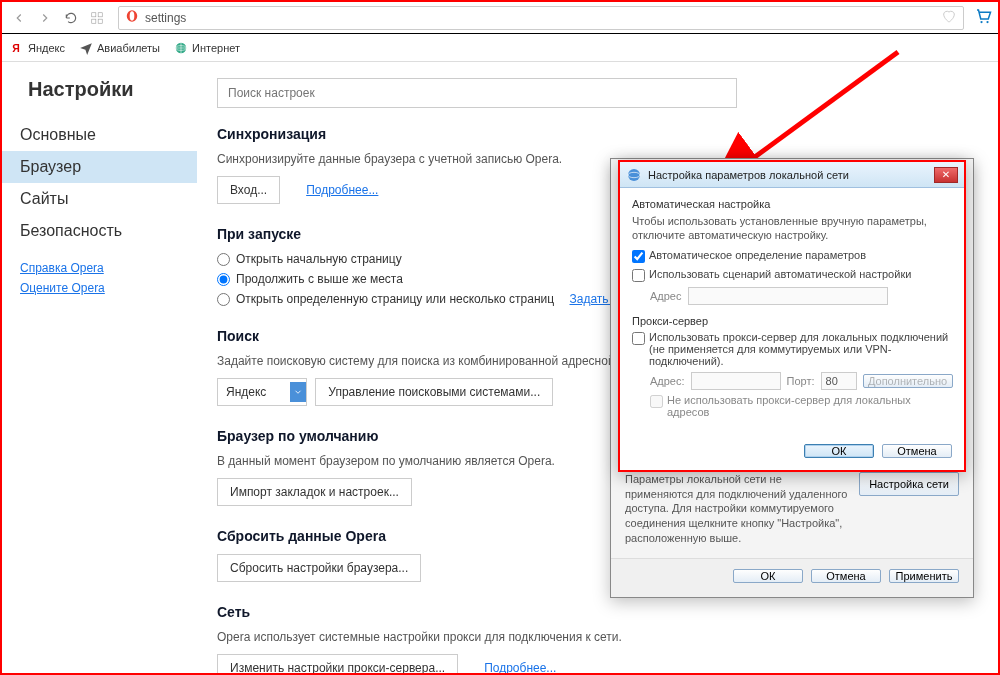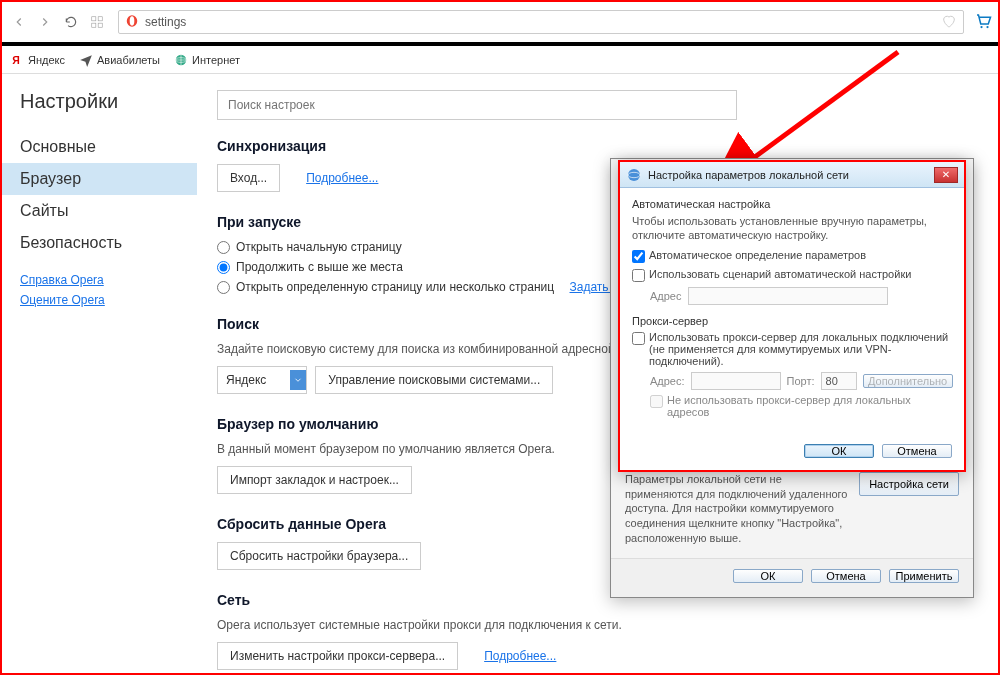--- a/index.html
+++ b/index.html
@@ -1,36 +1,36 @@
 <!DOCTYPE html>
 <html><head>
 <meta charset="utf-8">
 <style>
 * { box-sizing: border-box; margin: 0; padding: 0; }
 body { font-family: Arial, sans-serif; font-size: 12px; color: #333; background: #fff; }
 .canvas { width: 1000px; height: 675px; border: 2px solid red; position: relative; overflow: hidden; }
 
 
-.browser-toolbar { height: 44px; border-bottom: 4px solid #000000; display: flex; align-items: center; padding: 0 6px; gap: 4px; }
+.browser-toolbar { height: 32px; border-bottom: 1px solid #000000; display: flex; align-items: center; padding: 0 6px; gap: 4px; }
 .nav-btn { width: 22px; height: 22px; display: flex; align-items: center; justify-content: center; color: #888; cursor: pointer; border-radius: 2px; }
 .nav-btn svg { width: 14px; height: 14px; }
 .url-bar { flex: 1; height: 24px; border: 1px solid #ccc; border-radius: 2px; display: flex; align-items: center; padding: 0 6px; gap: 6px; margin: 0 6px; }
 .url-bar-text { flex: 1; color: #555; font-size: 12px; }
 .heart-icon { color: #ccc; }
 .cart-icon { color: #0d7bc4; }
 
 
 .bookmarks { height: 28px; border-bottom: 1px solid #ddd; display: flex; align-items: center; padding: 0 8px; gap: 14px; }
 .bookmark { display: flex; align-items: center; gap: 4px; font-size: 11px; color: #333; cursor: pointer; }
 .bookmark .bicon { width: 14px; height: 14px; }
 
 
 .main { display: flex; height: calc(100% - 60px); }
 .sidebar { width: 195px; padding: 16px 0; }
-.page-title { font-size: 20px; font-weight: normal; padding: 0 18px 18px; color: #333; }
+.page-title { font-size: 20px; font-weight: bold; padding: 0 26px 18px; color: #333; }
 .side-item { padding: 7px 18px; font-size: 16px; color: #333; cursor: pointer; }
 .side-item.active { background: #cfe5f5; }
 .side-links { padding: 14px 18px; }
 .side-link { color: #1a73e8; text-decoration: underline; font-size: 12px; display: block; margin-bottom: 6px; cursor: pointer; }
 
 .content { flex: 1; padding: 16px 20px; overflow: hidden; }
 .search-wrap { border: 1px solid #ccc; height: 30px; display: flex; align-items: center; padding: 0 10px; margin-bottom: 18px; width: 520px; }
 .search-wrap input { border: none; outline: none; width: 100%; font-size: 12px; }
 
 .section { margin-bottom: 22px; }
@@ -158,20 +158,21 @@
       </div>
     </div>
 
     <div class="content">
       <div class="search-wrap">
         <input placeholder="Поиск настроек" style="">
       </div>
 
       <div class="section">
         <h3>Синхронизация</h3>
+        <div class="section-desc">Синхронизируйте данные браузера с учетной записью Opera.</div>
         <div class="row">
           <button class="btn">Вход...</button>
           <a class="inline-link">Подробнее...</a>
         </div>
       </div>
 
       <div class="section">
         <h3>При запуске</h3>
         <div class="radio-row">
             <input type="radio" name="st" style="">

